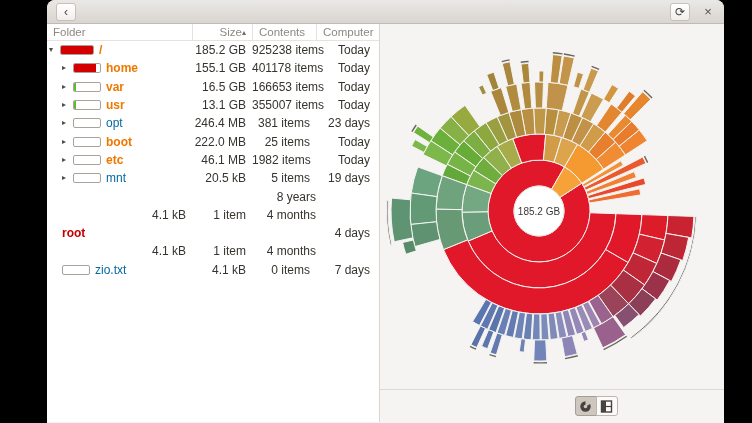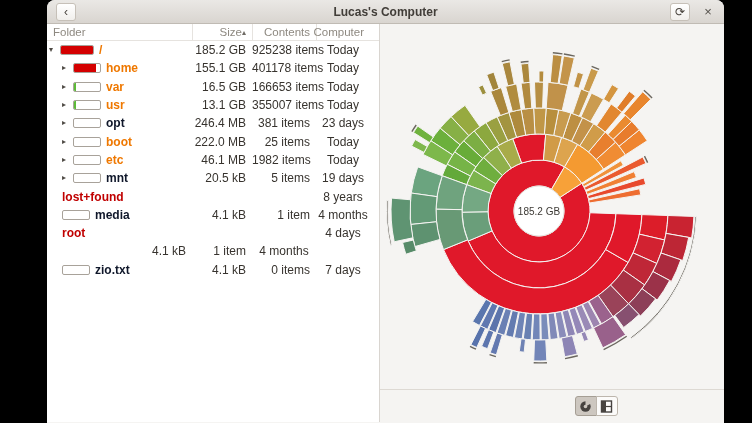--- a/index.html
+++ b/index.html
@@ -10,54 +10,53 @@
   .title{position:absolute;left:0;right:0;text-align:center;font-size:12px;font-weight:700;color:#413d38;pointer-events:none}
   .tb-btn{width:20px;height:18px;background:linear-gradient(#ffffff,#f1efec);border:1px solid #c6c0b8;border-radius:3px;display:flex;align-items:center;justify-content:center;font-size:12px;line-height:1;color:#4a453f;box-sizing:border-box;cursor:default}
   .tb-right{margin-left:auto;display:flex;align-items:center;gap:11px}
   .close-x{font-size:13px;color:#56524c;width:14px;text-align:center;line-height:1}
   
   .content{display:flex;height:398px}
   .tree-pane{width:333px;background:#fff;border-right:1px solid #d9d5d0;box-sizing:border-box;display:flex;flex-direction:column}
   .grid4{display:grid;grid-template-columns:145px 60px 64px 54px;padding-right:10px}
   .hdr{height:16px;align-items:center;border-bottom:1px solid #e6e3df;color:#8e8981;font-size:11.5px}
   .hdr>div{height:100%;display:flex;align-items:center;box-sizing:border-box;padding:0 6px}
-  .hdr>div+div{border-left:1px solid #e6e3df;justify-content:flex-end}
+  .hdr>div+div{border-left:1px solid #e6e3df;}
   .h-size{justify-content:flex-end}
   .sort-arrow{font-size:8px;color:#6e6a64}
   .rows{flex:1;overflow:hidden}
   .row{height:18.3px;align-items:center;font-size:12px;color:#37332e}
   .cell-num{text-align:right;padding-right:6px;white-space:nowrap}
-  .cell-mod{text-align:center;white-space:nowrap}
+  .cell-mod{text-align:right;white-space:nowrap}
   .cell-folder{display:flex;align-items:center;white-space:nowrap;overflow:hidden;padding-left:2px}
   .row.child .cell-folder{padding-left:15px}
   .expander{width:11px;flex:none;font-size:8px;color:#4f4b45;text-align:left;line-height:1}
   .bar{height:10px;border:1px solid #a8a29a;border-radius:2px;background:#fff;margin-right:5px;flex:none;overflow:hidden;box-sizing:border-box}
   .bar i{display:block;height:100%}
-  .fname{font-weight:700;color:#0f172a}
+  .fname{font-weight:400;color:#0369a1}
   .fname.orange{color:#ef7800;font-weight:700}
   .fname.red{color:#c00000;font-weight:700}
   
   .chart-pane{flex:1;position:relative;background:#f5f4f2}
   .ring-svg{display:block}
   .chart-toolbar{position:absolute;left:0;right:0;bottom:0;height:32px;border-top:1px solid #ddd9d3;display:flex;align-items:center;justify-content:center}
   .tg-group{display:flex;transform:translateX(44px)}
   .tg-btn{width:22px;height:20px;display:flex;align-items:center;justify-content:center;border:1px solid #bdb6ad;box-sizing:border-box;cursor:default}
   .tg-btn.active{background:#cdc7c0;border-color:#a59e94;border-radius:3px 0 0 3px}
   .tg-btn.inactive{background:#fcfbfa;border-radius:0 3px 3px 0;margin-left:-1px}
 </style>
 </head>
 <body>
 
 <div class="window">
 
   <div class="titlebar">
     <div class="tb-btn">
       <span>‹</span>
     </div>
-    <div class="title">Lucas's Computer</div>
     <div class="tb-right">
       <div class="tb-btn">
         <span>⟳</span>
       </div>
       <div class="close-x">
         <span>×</span>
       </div>
     </div>
   </div>
 
@@ -169,34 +168,25 @@
               <span class="bar" style="width: 28px;">
                 <i style="width: 0%; background: rgb(93, 187, 56);"></i>
               </span>
               <span class="fname">mnt</span>
             </div>
             <div class="cell-num">20.5 kB</div>
             <div class="cell-num">5 items</div>
             <div class="cell-mod">19 days</div>
           </div>
           <div class="grid4 row child">
-            <div class="cell-folder">
-              <span class="fname red">lost+found</span>
-            </div>
             <div class="cell-num"></div>
             <div class="cell-num"></div>
             <div class="cell-mod">8 years</div>
           </div>
           <div class="grid4 row child">
-            <div class="cell-folder">
-              <span class="bar" style="width: 28px;">
-                <i style="width: 0%; background: rgb(93, 187, 56);"></i>
-              </span>
-              <span class="fname">media</span>
-            </div>
             <div class="cell-num">4.1 kB</div>
             <div class="cell-num">1 item</div>
             <div class="cell-mod">4 months</div>
           </div>
           <div class="grid4 row child">
             <div class="cell-folder">
               <span class="fname red">root</span>
             </div>
             <div class="cell-num"></div>
             <div class="cell-num"></div>

